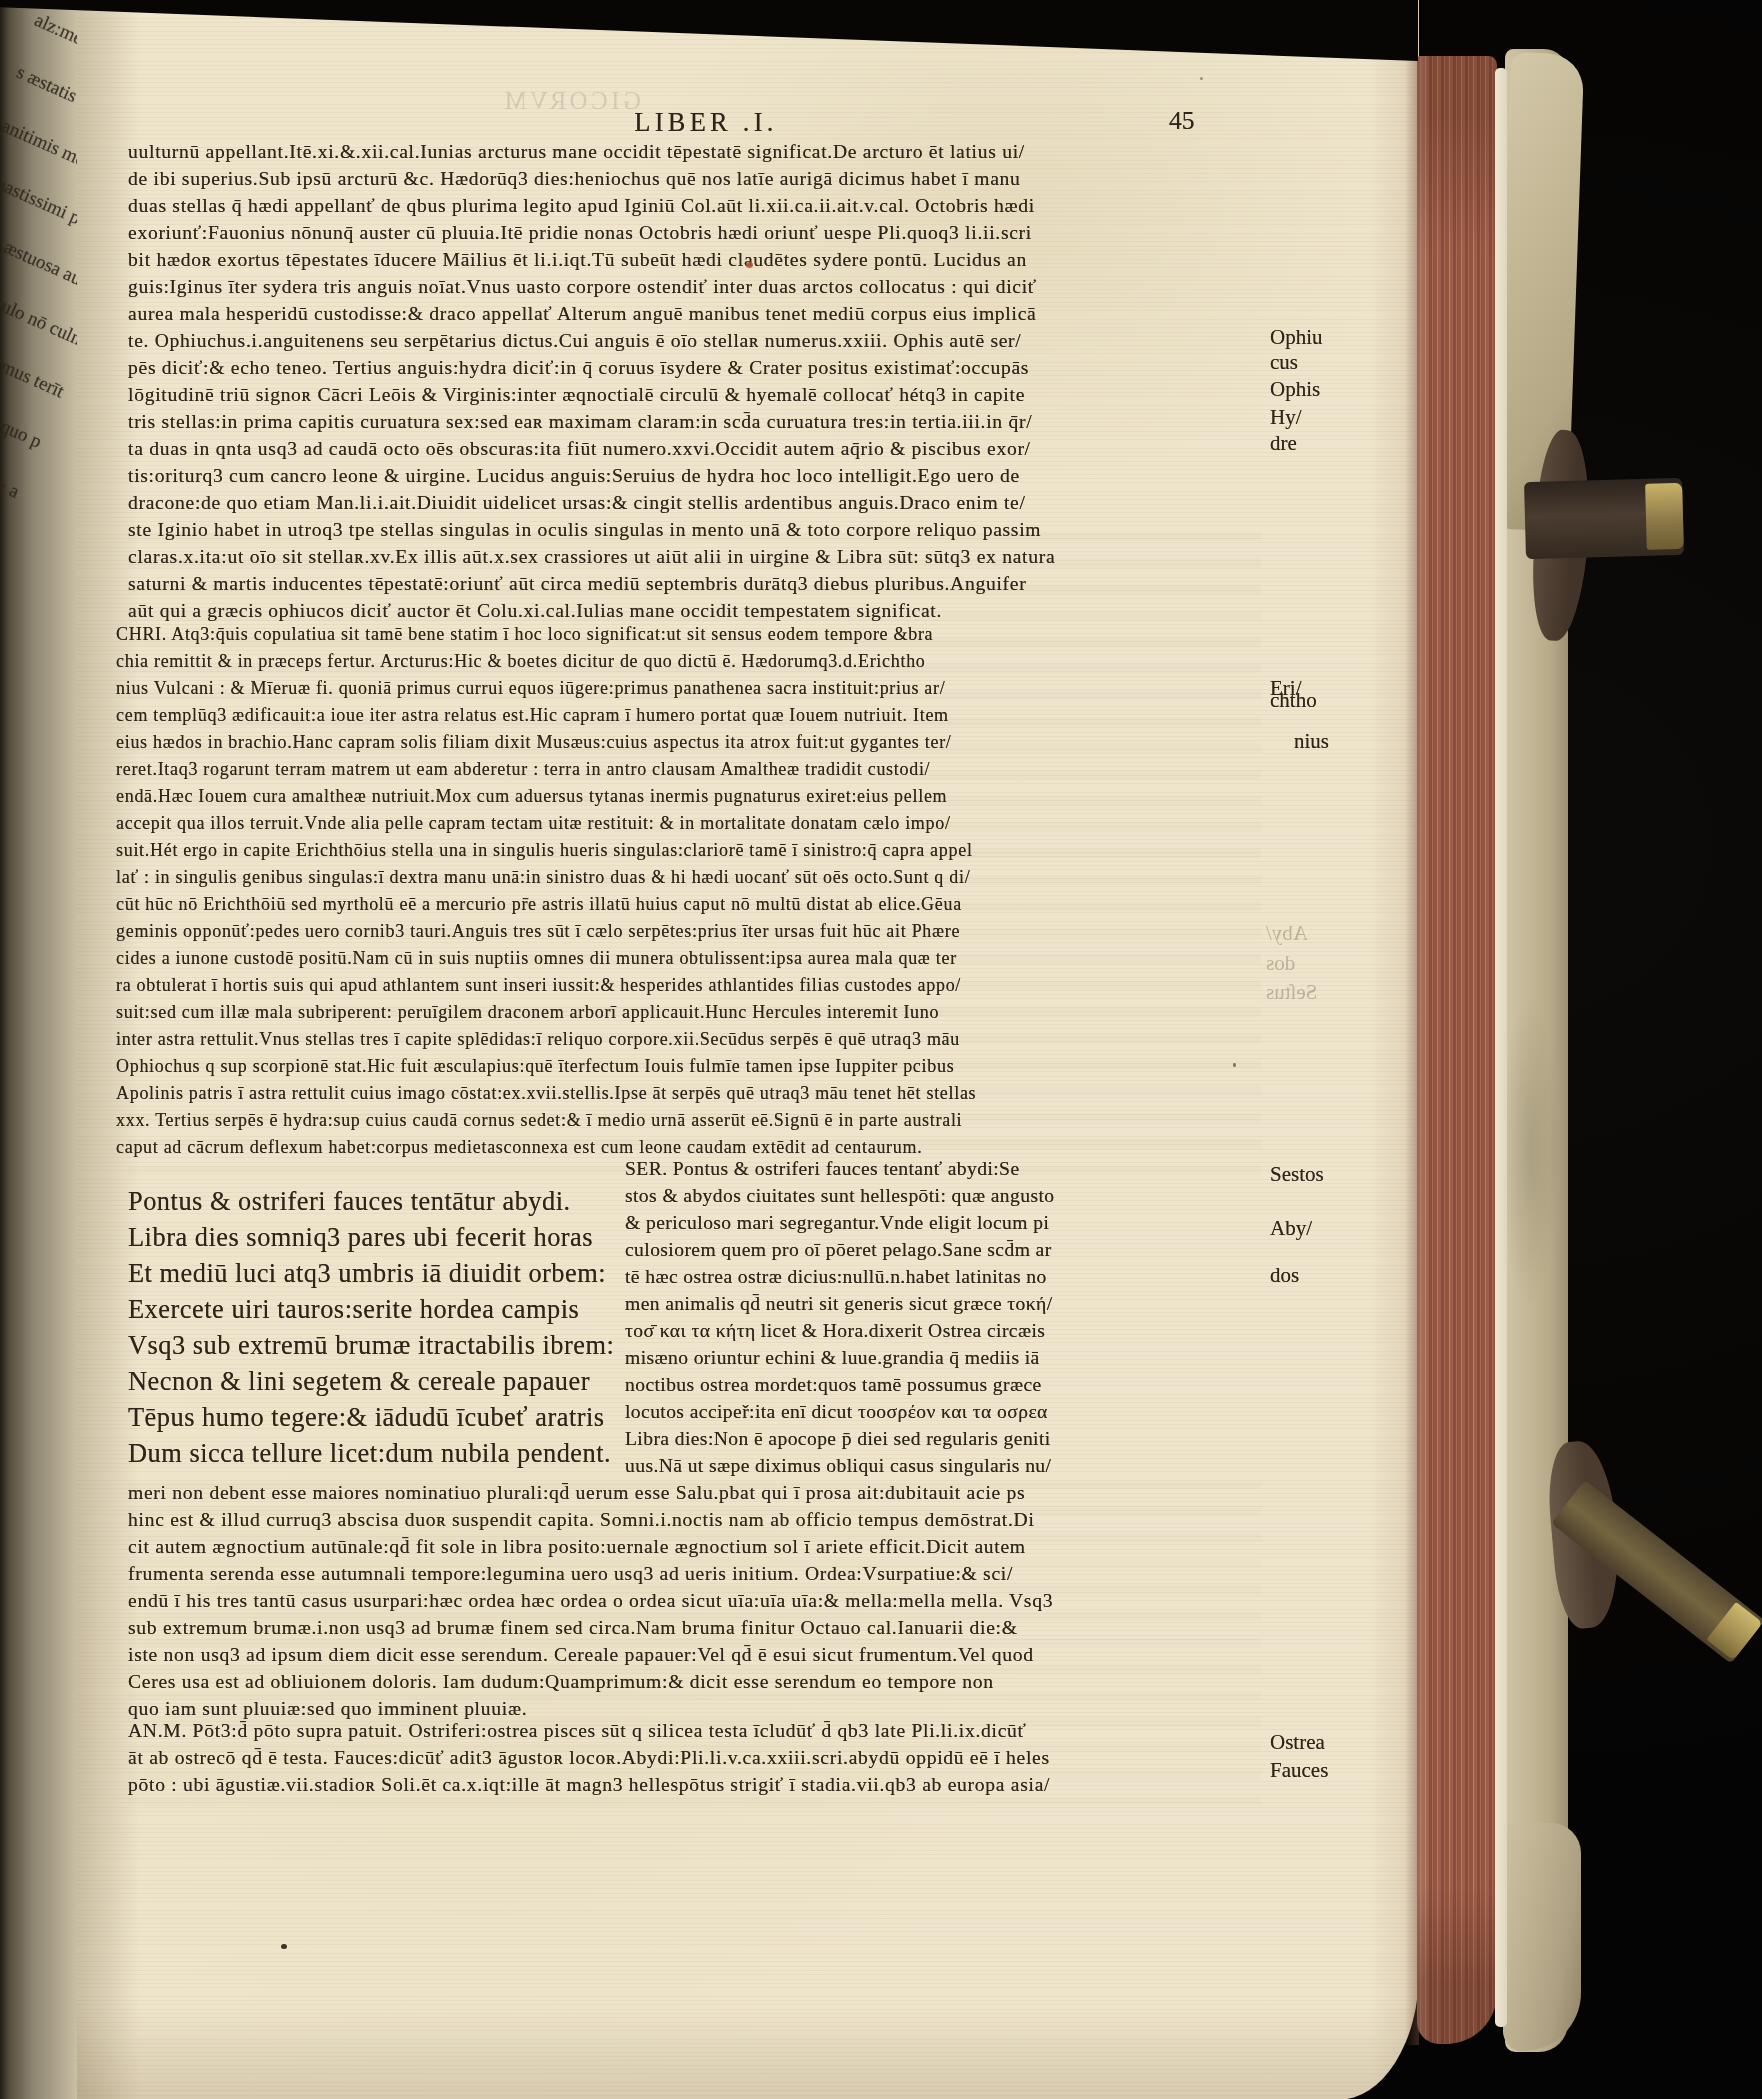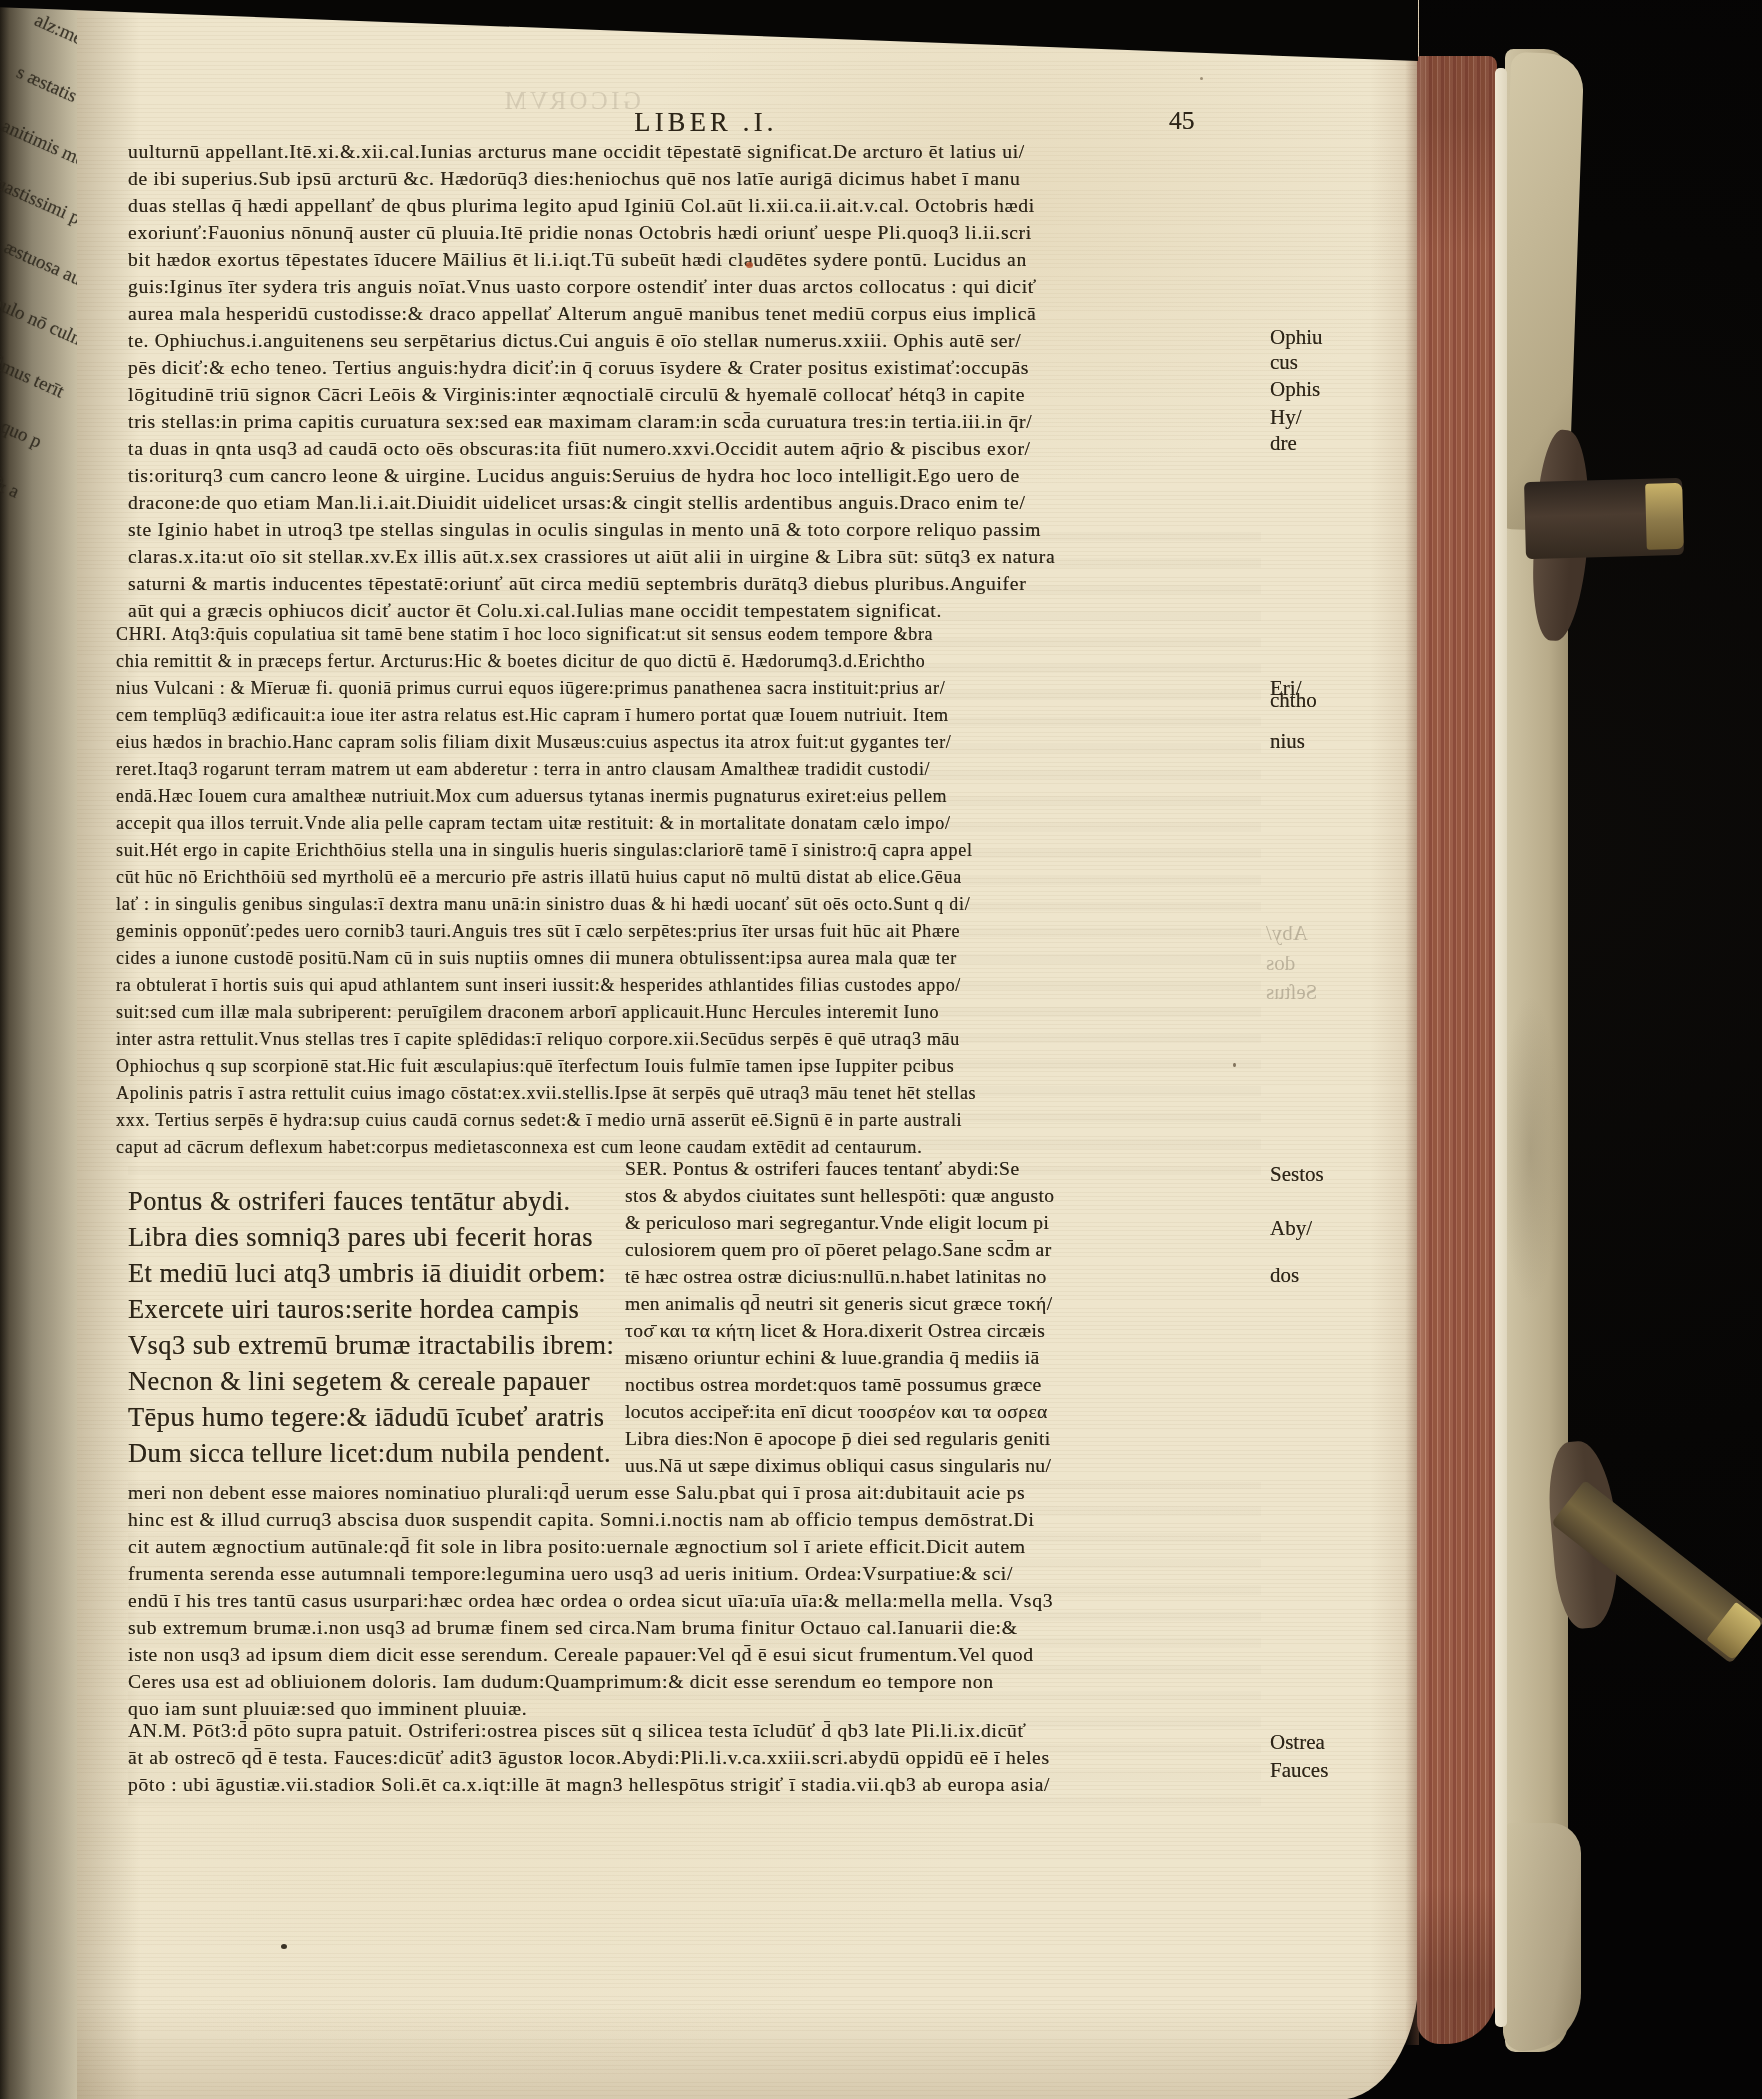--- a/index.html
+++ b/index.html
@@ -154,22 +154,22 @@
     <div class="tblock blockB">
         <div class="tline">CHRI.   Atq3:q̄uis copulatiua sit tamē bene statim ī hoc loco significat:ut sit sensus eodem tempore &amp;bra</div>
         <div class="tline">chia remittit &amp; in præceps fertur.  Arcturus:Hic &amp; boetes dicitur de quo dictū ē.  Hædorumq3.d.Erichtho</div>
         <div class="tline">nius Vulcani : &amp; Mīeruæ fi. quoniā primus currui equos iūgere:primus panathenea sacra instituit:prius ar/</div>
         <div class="tline">cem templūq3 ædificauit:a ioue iter astra relatus est.Hic capram ī humero portat quæ Iouem nutriuit. Item</div>
         <div class="tline">eius hædos in brachio.Hanc capram solis filiam dixit Musæus:cuius aspectus ita atrox fuit:ut gygantes ter/</div>
         <div class="tline">reret.Itaq3 rogarunt terram matrem ut eam abderetur : terra in antro clausam Amaltheæ tradidit custodi/</div>
         <div class="tline">endā.Hæc Iouem cura amaltheæ nutriuit.Mox cum aduersus tytanas inermis pugnaturus exiret:eius pellem</div>
         <div class="tline">accepit qua illos terruit.Vnde alia pelle capram tectam uitæ restituit: &amp; in mortalitate donatam cælo impo/</div>
         <div class="tline">suit.Hét ergo in capite Erichthōius stella una in singulis hueris singulas:clariorē tamē ī sinistro:q̄ capra appel</div>
+        <div class="tline">lať : in singulis genibus singulas:ī dextra manu unā:in sinistro duas &amp; hi hædi uocanť sūt oēs octo.Sunt q di/</div>
         <div class="tline">cūt hūc nō Erichthōiū sed myrtholū eē a mercurio pr̄e astris illatū huius caput nō multū distat ab elice.Gēua</div>
-        <div class="tline">lať : in singulis genibus singulas:ī dextra manu unā:in sinistro duas &amp; hi hædi uocanť sūt oēs octo.Sunt q di/</div>
         <div class="tline">geminis opponūť:pedes uero cornib3 tauri.Anguis tres sūt ī cælo serpētes:prius īter ursas fuit hūc ait Phære</div>
         <div class="tline">cides a iunone custodē positū.Nam cū in suis nuptiis omnes dii munera obtulissent:ipsa aurea mala quæ ter</div>
         <div class="tline">ra obtulerat ī hortis suis qui apud athlantem sunt inseri iussit:&amp; hesperides athlantides filias custodes appo/</div>
         <div class="tline">suit:sed cum illæ mala subriperent: peruīgilem draconem arborī applicauit.Hunc Hercules interemit Iuno</div>
         <div class="tline">inter astra rettulit.Vnus stellas tres ī capite splēdidas:ī reliquo corpore.xii.Secūdus serpēs ē quē utraq3 māu</div>
         <div class="tline">Ophiochus q sup scorpionē stat.Hic fuit æsculapius:quē īterfectum Iouis fulmīe tamen ipse Iuppiter pcibus</div>
         <div class="tline">Apolinis patris ī astra rettulit cuius imago cōstat:ex.xvii.stellis.Ipse āt serpēs quē utraq3 māu tenet hēt stellas</div>
         <div class="tline">xxx.  Tertius serpēs ē hydra:sup cuius caudā cornus sedet:&amp; ī medio urnā asserūt eē.Signū ē in parte australi</div>
         <div class="tline">caput ad cācrum deflexum habet:corpus medietasconnexa est cum  leone caudam extēdit ad centaurum.</div>
       </div>
@@ -219,21 +219,21 @@
       </div>
 
     <div class="margin-notes">
         <div class="margin-note" style="position: absolute; top: 325px;">Ophiu</div>
         <div class="margin-note" style="position: absolute; top: 350px;">cus</div>
         <div class="margin-note" style="position: absolute; top: 377px; text-align: center;">Ophis</div>
         <div class="margin-note" style="position: absolute; top: 405px;">Hy/</div>
         <div class="margin-note" style="position: absolute; top: 431px;">dre</div>
         <div class="margin-note" style="position: absolute; top: 676px;">Eri/</div>
         <div class="margin-note" style="position: absolute; top: 688px;">chtho</div>
-        <div class="margin-note" style="position: absolute; top: 729px;">nius</div>
+        <div class="margin-note" style="position: absolute; top: 729px; margin-left: 24px;">nius</div>
         <div class="margin-note" style="position: absolute; top: 1162px;">Sestos</div>
         <div class="margin-note" style="position: absolute; top: 1216px;">Aby/</div>
         <div class="margin-note" style="position: absolute; top: 1263px;">dos</div>
         <div class="margin-note" style="position: absolute; top: 1730px;">Ostrea</div>
         <div class="margin-note" style="position: absolute; top: 1758px;">Fauces</div>
       </div>
 
     <div class="margin-ghosts">
         <div class="margin-ghost-item" style="position: absolute; top: 921px;">Aby/</div>
         <div class="margin-ghost-item" style="position: absolute; top: 951px;">dos</div>

